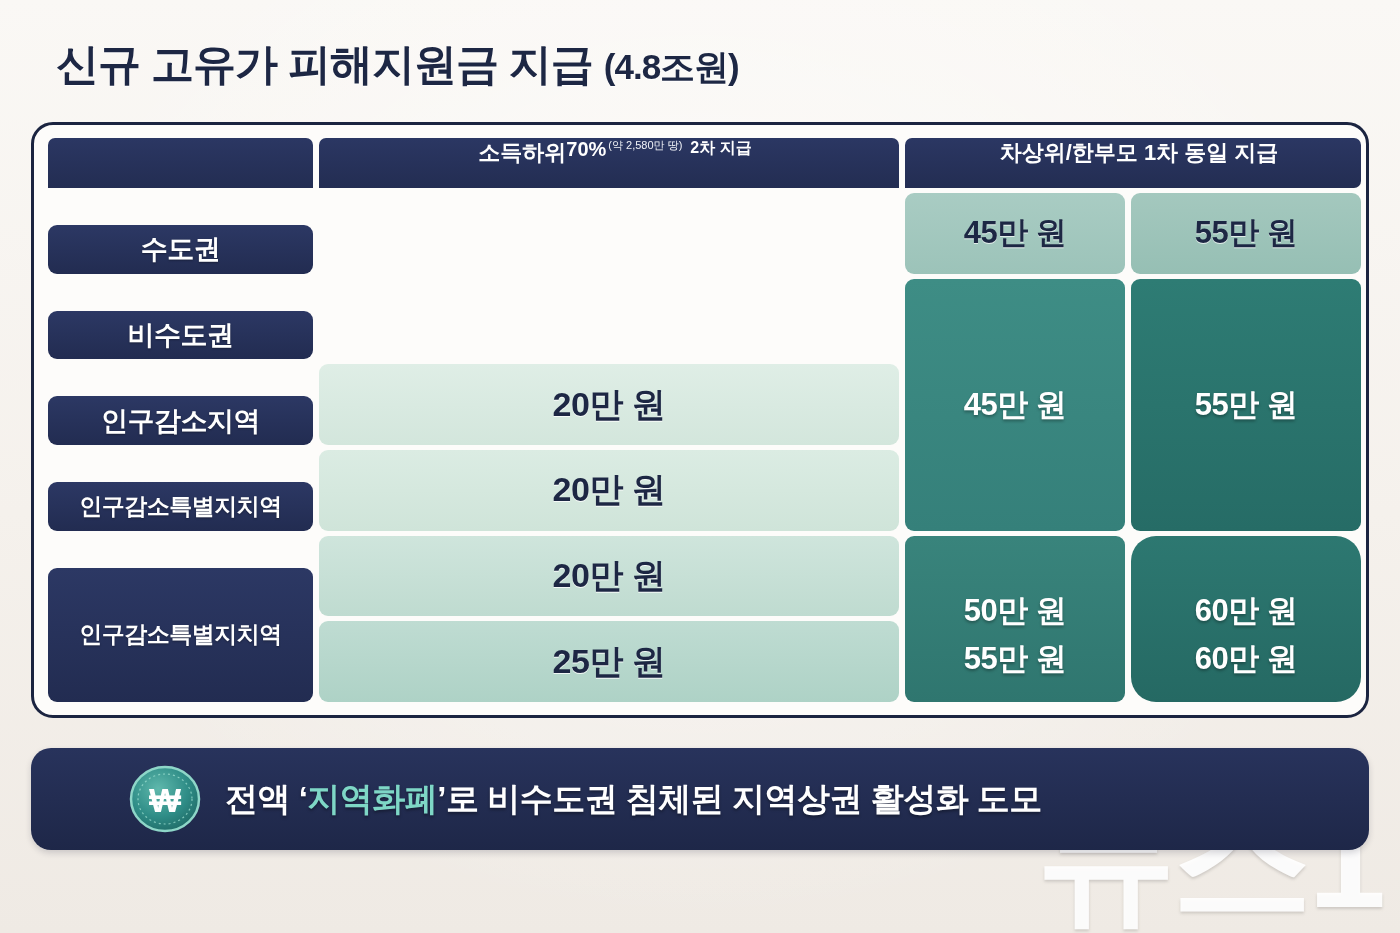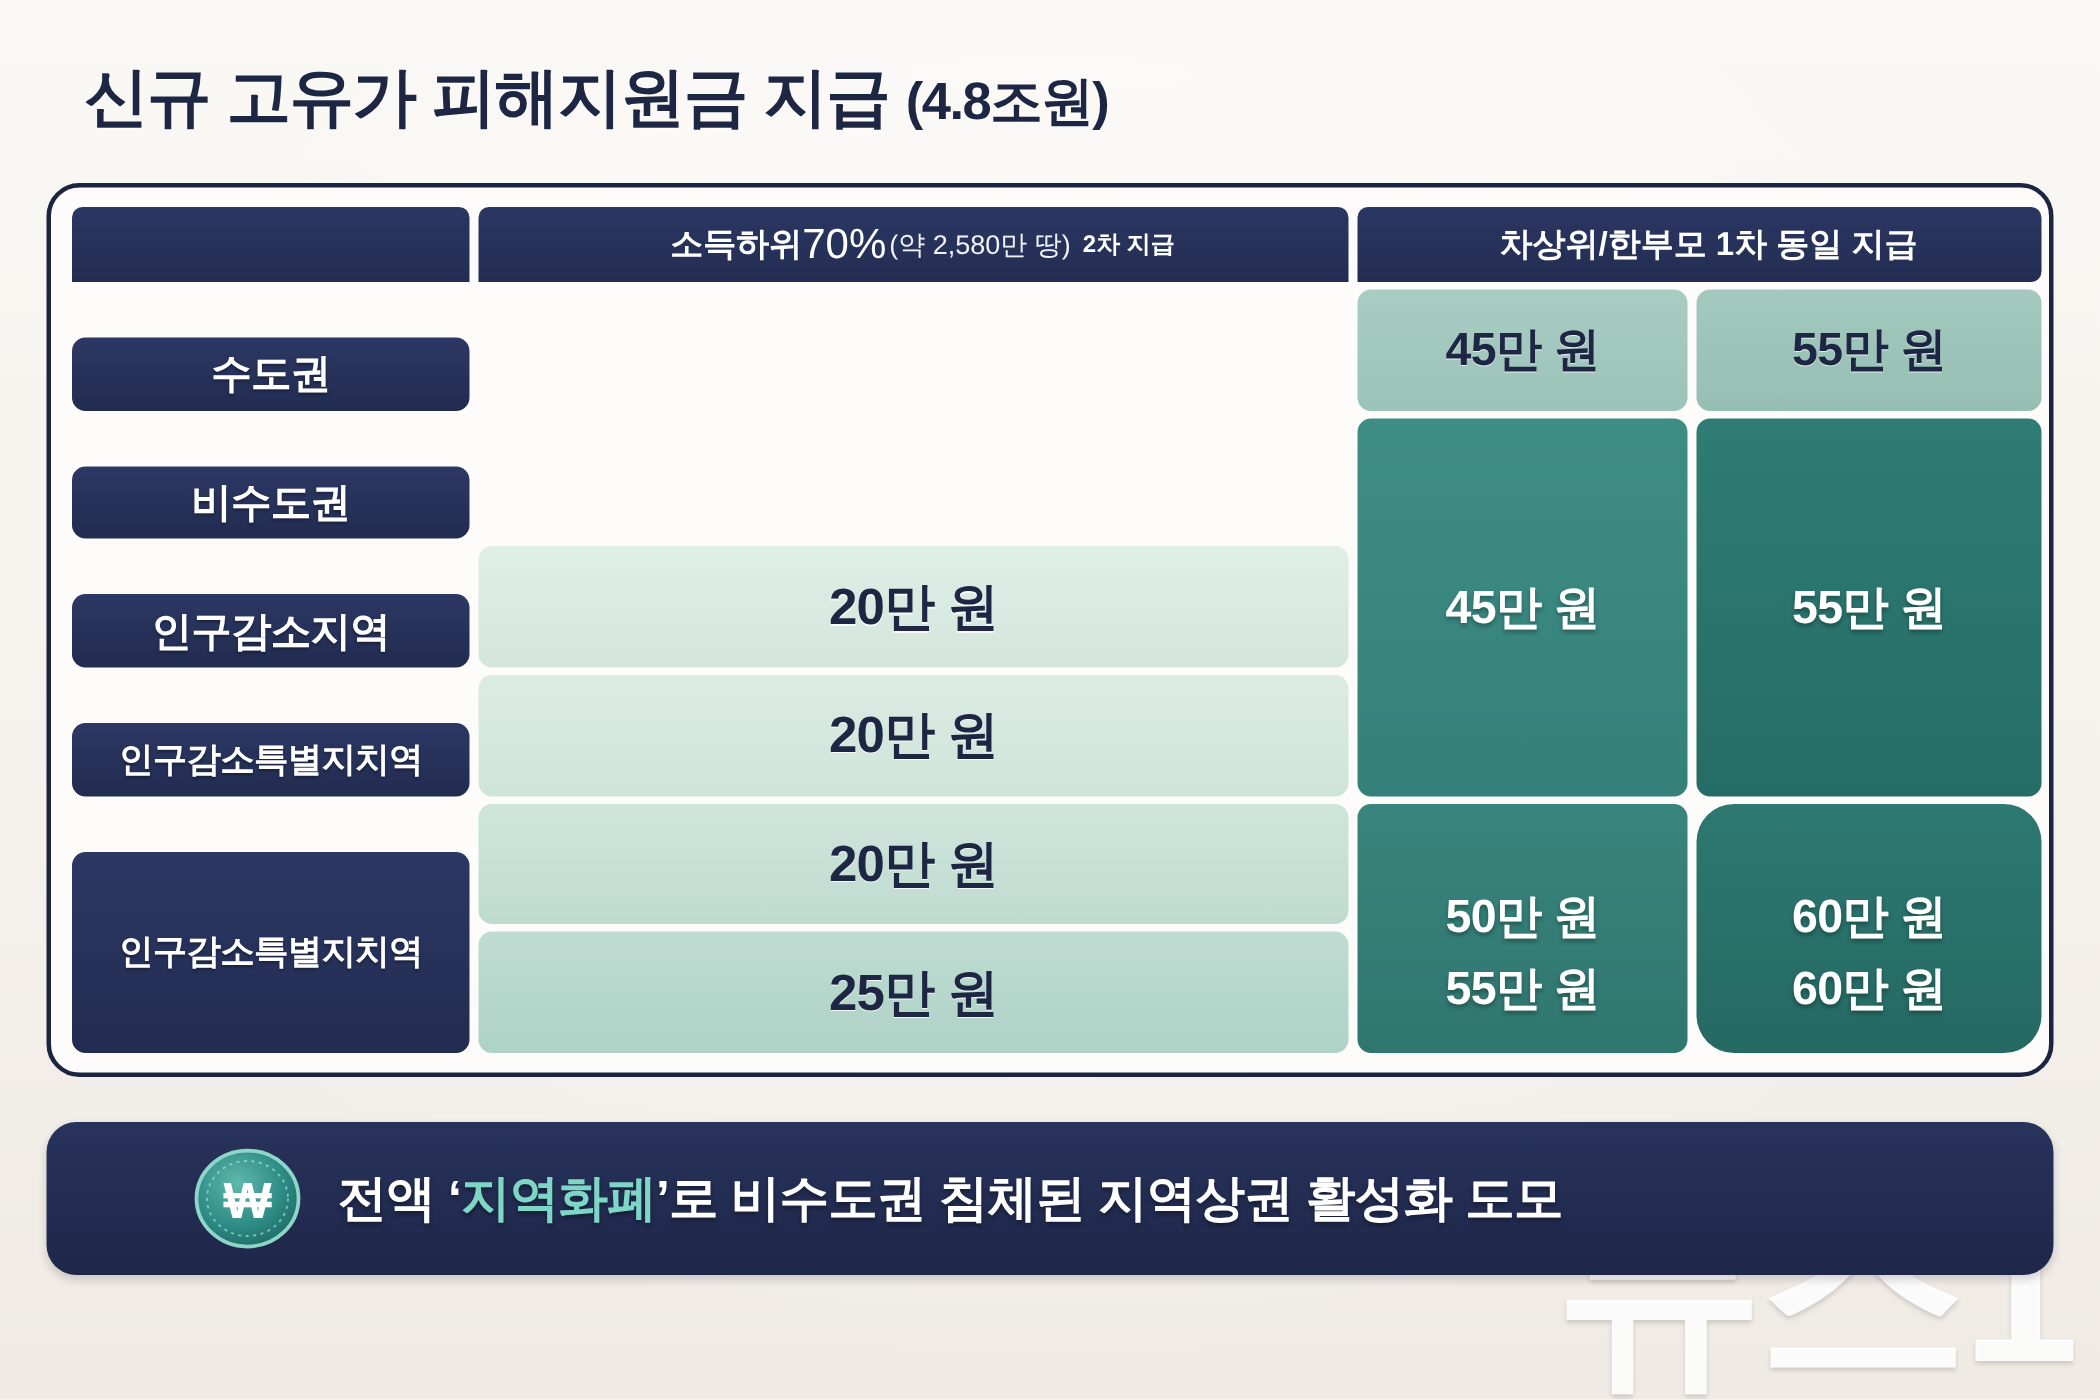--- a/index.html
+++ b/index.html
@@ -81,41 +81,41 @@
     grid-template-rows: 50px 1fr;
     column-gap: 6px;
     row-gap: 5px;
   }
 
   
   .hdr {
     background: linear-gradient(180deg, #2b3763 0%, #232d52 100%);
     border-radius: 7px 7px 0 0;
     display: flex;
-    align-items: center;
+    align-items: flex-start;
     justify-content: center;
     color: #ffffff;
     font-weight: 700;
     font-size: 22px;
     white-space: nowrap;
     overflow: hidden;
     padding-left: 12px;
   }
   .hdr-blank { border-radius: 7px 7px 0 0; }
   .hdr-mid {
     grid-column: 2 / 3;
     border-radius: 7px 7px 0 0;
   }
   .hdr-right {
     grid-column: 3 / 5;
     border-radius: 7px 7px 7px 0;
   }
-  .hdr-mid .pct { font-size: 28px; font-weight: 400; }
+  .hdr-mid .pct { font-size: 20px; font-weight: 700; }
   .hdr-mid .paren {
-    font-size: 18px;
+    font-size: 11px;
     font-weight: 400;
     margin: 0 6px 0 2px;
     color: #f0f2f7;
   }
   .hdr-mid .tail { font-size: 16px; font-weight: 700; margin-left: 2px; }
 
   
   .body-area {
     grid-column: 1 / 5;
     grid-row: 2 / 3;

